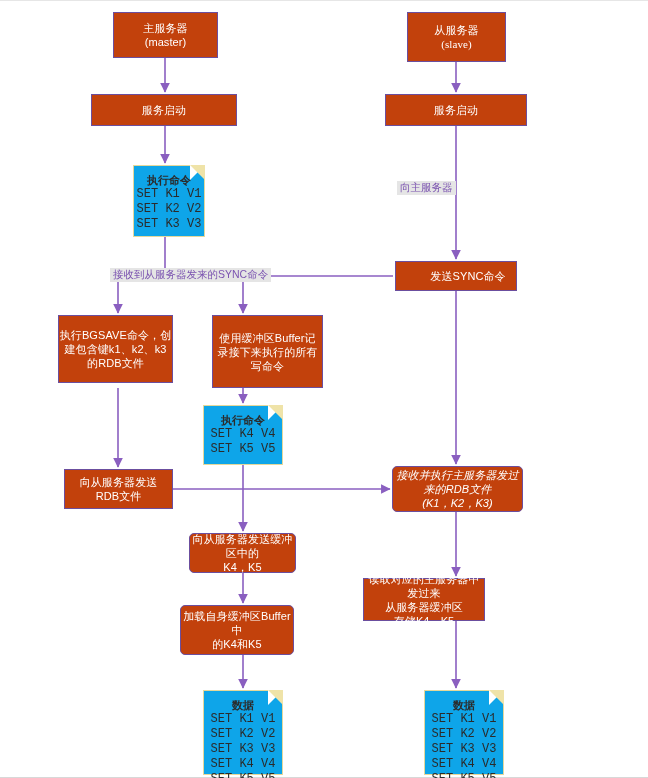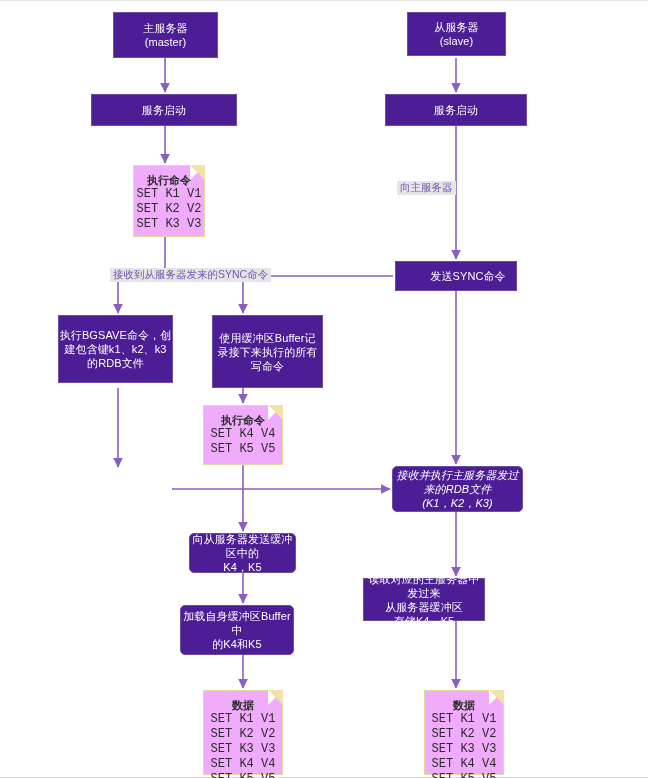--- a/index.html
+++ b/index.html
@@ -21,38 +21,38 @@
     position: absolute;
     left: 0;
     top: 0;
     width: 648px;
     height: 778px;
     pointer-events: none;
   }
   .node {
     position: absolute;
     box-sizing: border-box;
-    background: #4c1d95;
+    background: #c2410c;
     border: 1px solid #6B4E9E;
     color: #ffffff;
     font-size: 11px;
     line-height: 14px;
     text-align: center;
     display: flex;
     align-items: center;
     justify-content: center;
     white-space: pre-line;
     letter-spacing: 0.1px;
     z-index: 3;
   }
   .node.rounded { border-radius: 5px; }
   .note {
     position: absolute;
     box-sizing: border-box;
-    background: #f0abfc;
+    background: #0ea5e9;
     border: 1px solid #E4D89B;
     color: #2b2b2b;
     font-size: 11px;
     line-height: 14px;
     text-align: center;
     display: flex;
     flex-direction: column;
     align-items: center;
     justify-content: flex-start;
     padding-top: 7px;
@@ -176,20 +176,24 @@
 SET K2 V2
 SET K3 V3</div>
   </div>
 
   <div class="node" style="left:58px; top:315px; width:115px; height:68px;">
     <span>执行BGSAVE命令，创
 建包含键k1、k2、k3
 的RDB文件</span>
   </div>
 
+  <div class="node" style="left:64px; top:469px; width:109px; height:40px;">
+    <span>向从服务器发送
+RDB文件</span>
+  </div>
 
   <div class="node" style="left:188px; top:315px; width:111px; height:73px;margin-left:24px;">
     <span>使用缓冲区Buffer记
 录接下来执行的所有
 写命令</span>
   </div>
 
   <div class="note" style="left:203px; top:405px; width:80px; height:60px;">
     <div class="fold2"></div>
     <div class="fold"></div>
@@ -213,21 +217,21 @@
     <div class="fold2"></div>
     <div class="fold"></div>
     <div class="note-title">数据</div>
     <div class="note-body">SET K1 V1
 SET K2 V2
 SET K3 V3
 SET K4 V4
 SET K5 V5</div>
   </div>
 
-  <div class="node" style="left:407px; top:12px; width:99px; height:44px;">
+  <div class="node" style="left:407px; top:12px; width:99px; height:50px;font-family:Liberation Serif, serif;">
     <span>从服务器
 (slave)</span>
   </div>
 
   <div class="node" style="left:385px; top:94px; width:142px; height:32px;">
     <span>服务启动</span>
   </div>
 
   <div class="node" style="left:395px; top:261px; width:122px; height:30px;padding-left:24px;">
     <span>发送SYNC命令</span>

